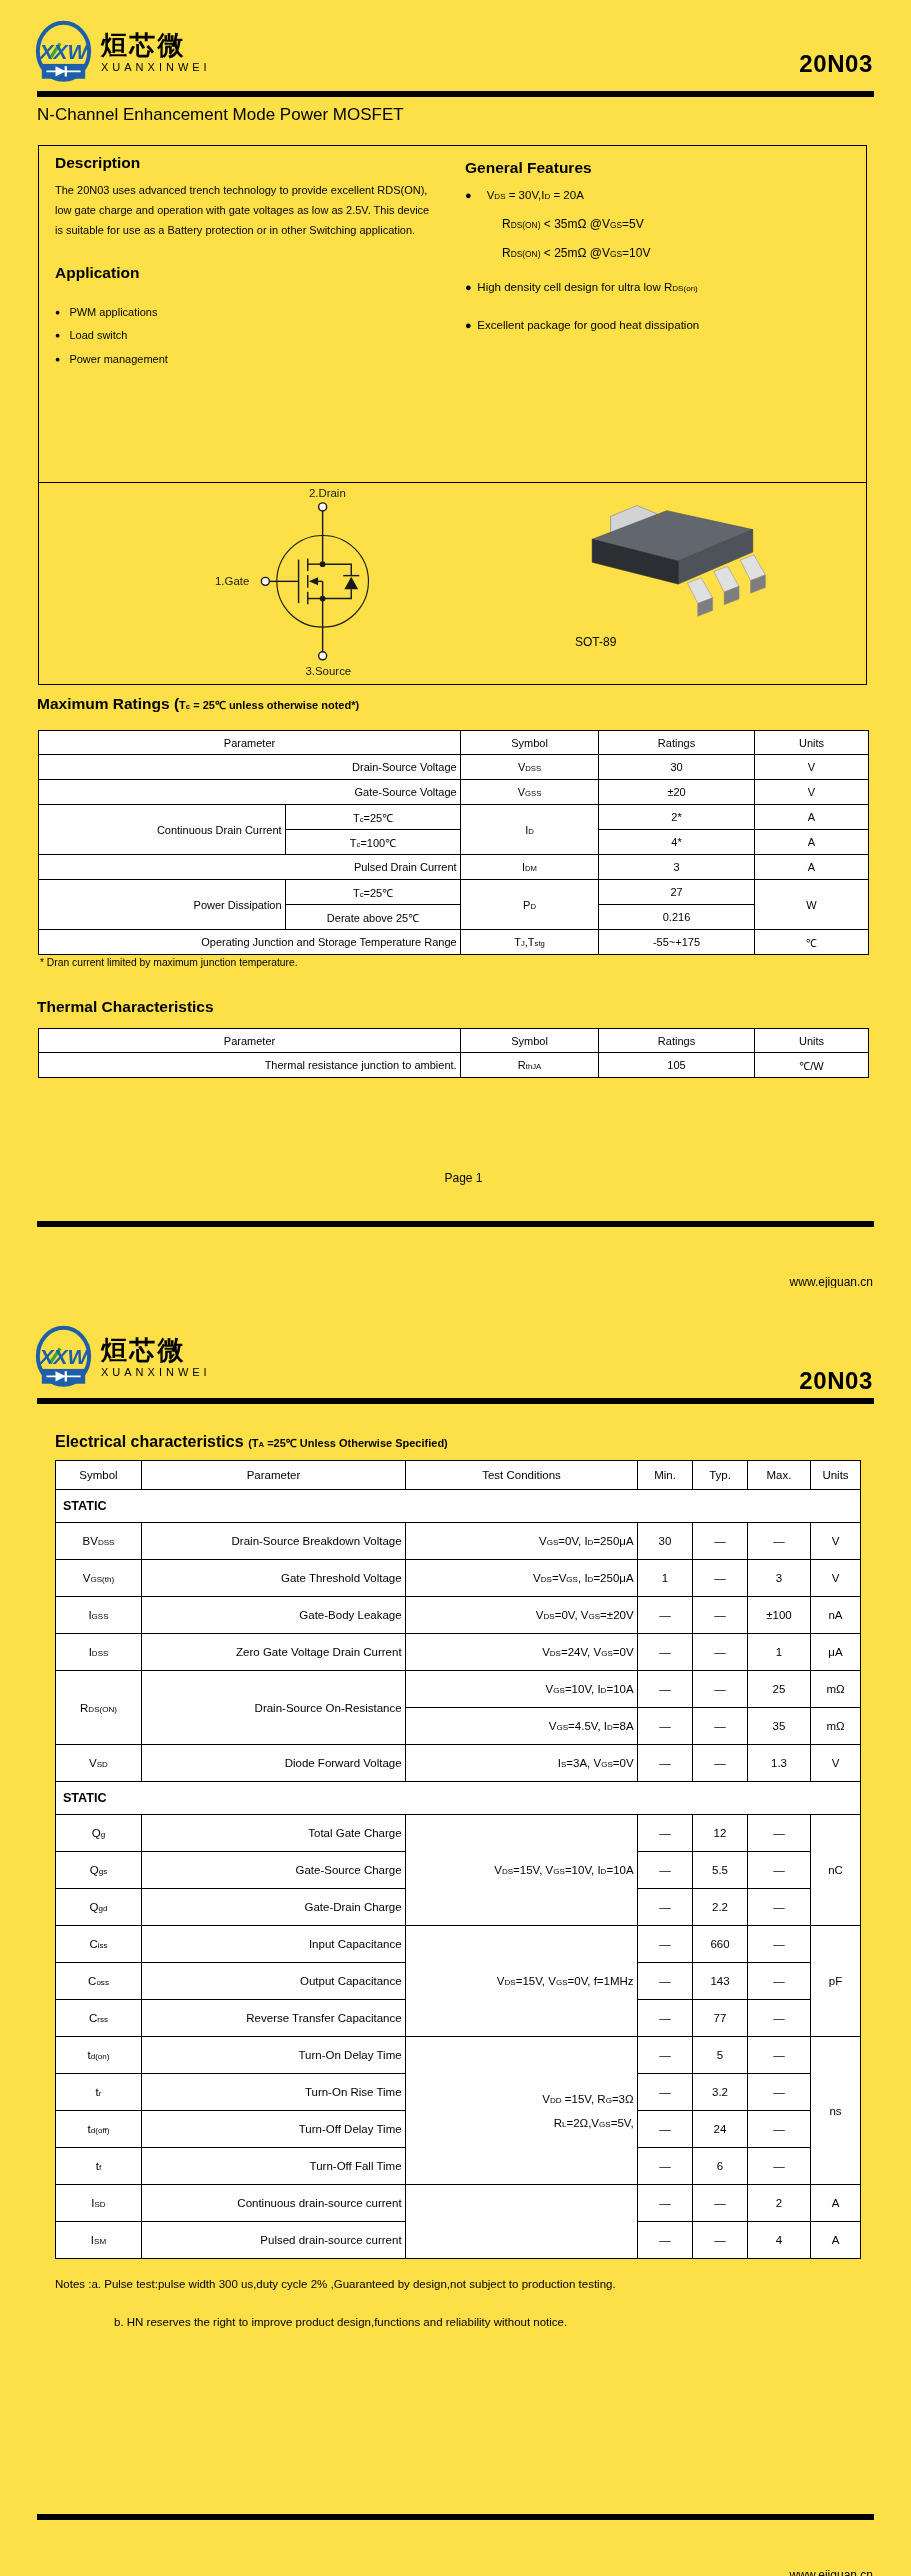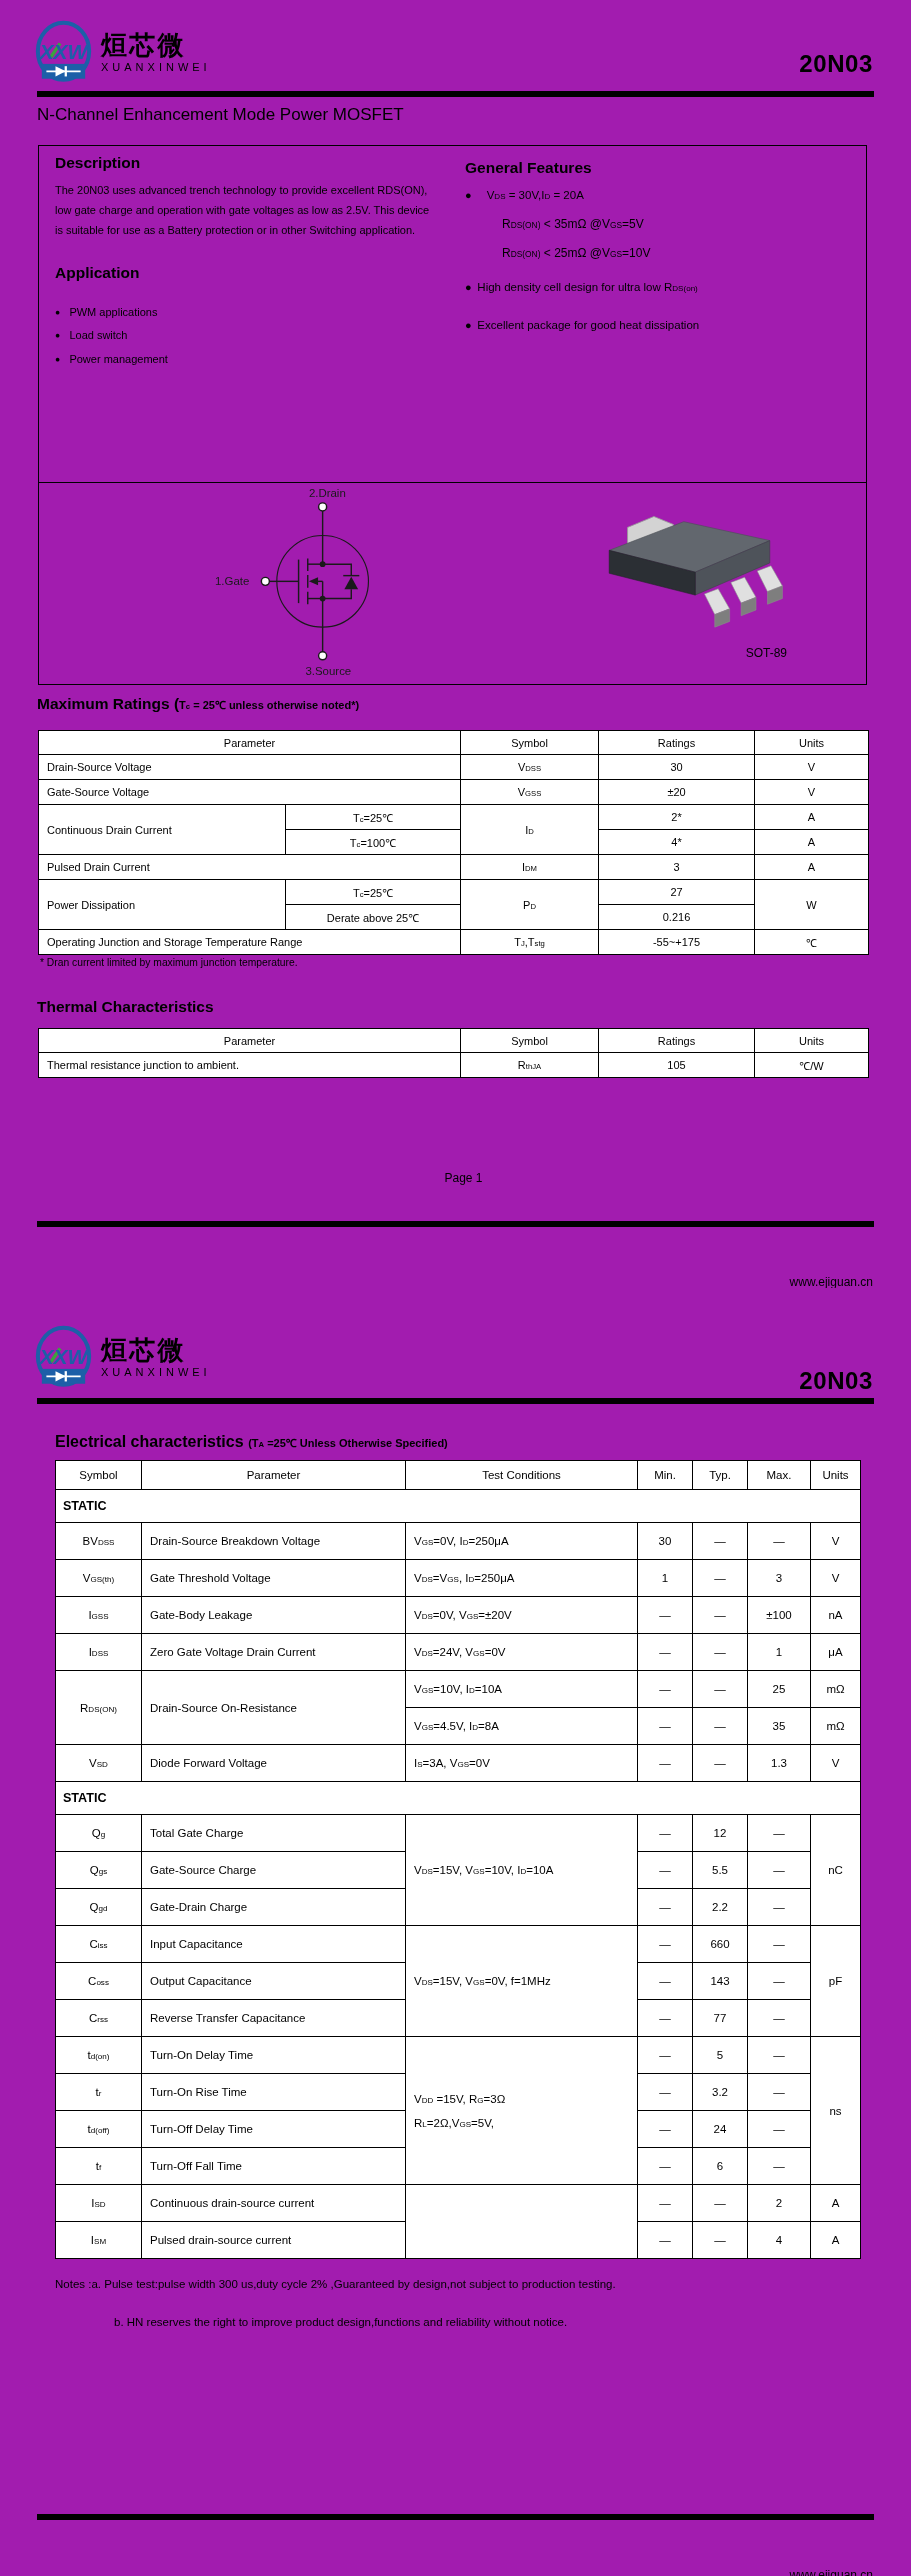--- a/index.html
+++ b/index.html
@@ -1,17 +1,17 @@
 <!DOCTYPE html>
 <html style="font-size:9.2px"><head>
 <meta charset="utf-8">
 <style>
   html,body{margin:0;padding:0;background:#fff;}
   body{width:911px;font-family:"Liberation Sans",sans-serif;color:#000;}
-  .page{position:relative;width:911px;height:1288px;background:#a21caf;overflow:hidden;}
+  .page{position:relative;width:911px;height:1288px;background:#fde047;overflow:hidden;}
   
   .logo{position:absolute;left:34px;display:flex;align-items:center;gap:8px;}
   .brand-cn{font-size:26px;font-weight:bold;letter-spacing:2.3px;line-height:1.05;}
   .brand-en{font-size:11px;letter-spacing:4px;margin-top:1.7px;}
   .part-no{position:absolute;right:38px;font-size:24px;font-weight:bold;letter-spacing:0.6px;}
   .hdr-rule{position:absolute;left:37px;right:37px;height:6.3px;background:#000;}
   .doc-title{position:absolute;left:37px;top:105px;font-size:17px;}
   
   .info-box{position:absolute;left:38px;top:145px;width:827px;border:1.1px solid #000;}
   .info-top{position:relative;height:336px;border-bottom:1.1px solid #000;}
@@ -23,36 +23,36 @@
   .app-h{margin-top:23px;}
   .bullets{margin-top:24px;}
   .b-item{display:flex;align-items:center;margin:11.5px 0;font-size:11px;}
   .dot{font-size:8.6px;margin-right:9.2px;}
   .dot.big{font-size:11px;margin-right:15px;}
   .feat-b1{margin-top:12.6px;font-size:11.5px;display:flex;align-items:center;}
   .feat-sub{margin-left:37px;margin-top:15.5px;font-size:12px;}
   .feat-p{margin-top:17px;font-size:11.5px;text-align:justify;line-height:1.8;}
   .feat-p .idot{font-size:11px;margin-right:5.7px;}
   .mosfet{position:absolute;left:129px;top:1.1px;}
-  .sot-wrap{position:absolute;left:536px;top:26px;width:212px;text-align:right;}
+  .sot-wrap{position:absolute;left:536px;top:15px;width:212px;text-align:left;}
   .pkg-label{font-size:12px;margin-top:3.4px;}
   
   .tbl-heading{position:absolute;left:37px;}
   .h-main{font-size:15.5px;font-weight:bold;}
   .h-note{font-size:11px;font-weight:bold;}
   .sheet-table{position:absolute;border-collapse:collapse;table-layout:fixed;border:1.7px solid #000;background:#fff;}
   .sheet-table td,.sheet-table th{border:1.1px solid #000;text-align:center;vertical-align:middle;font-weight:normal;padding:0 3.4px;}
   .maxr{left:38px;width:830px;font-size:11px;}
   .maxr thead tr{height:24px;}
   .maxr tbody tr{height:25px;}
   .elec{left:55px;width:804px;font-size:11.5px;}
   .elec thead tr{height:29px;}
   .elec tbody tr{height:37px;}
   .elec tr.section-row{height:33px;}
-  .sheet-table td.al{text-align:left;padding-left:8px;}
+  .sheet-table td.al{text-align:right;padding-left:8px;}
   .sheet-table td.section{text-align:left;font-weight:bold;font-size:12.6px;padding-left:6.9px;}
   .sm{font-size:70%;}
   .footnote{position:absolute;left:40px;top:957px;font-size:10.3px;}
   .elec-heading{position:absolute;left:55px;top:145px;}
   .eh-main{font-size:16px;font-weight:bold;}
   .eh-note{font-size:11px;font-weight:bold;margin-left:4.6px;}
   .note-line{position:absolute;font-size:11.5px;}
   .footer-rule{position:absolute;left:37px;right:37px;height:6.3px;background:#000;}
   .footer-page{position:absolute;left:0;right:0;text-align:center;font-size:12px;}
   .footer-site{position:absolute;right:38px;font-size:12px;margin-top:38px;}

